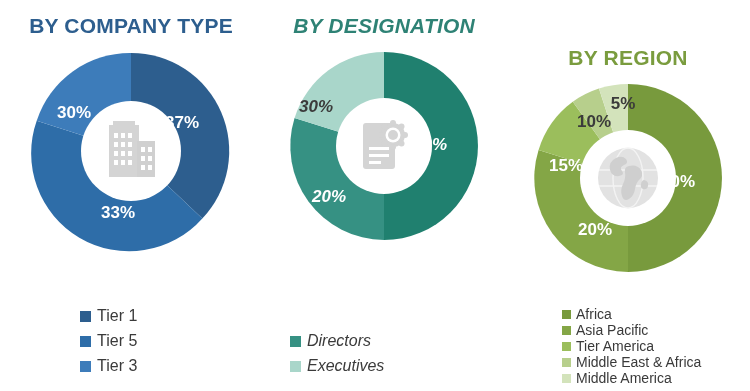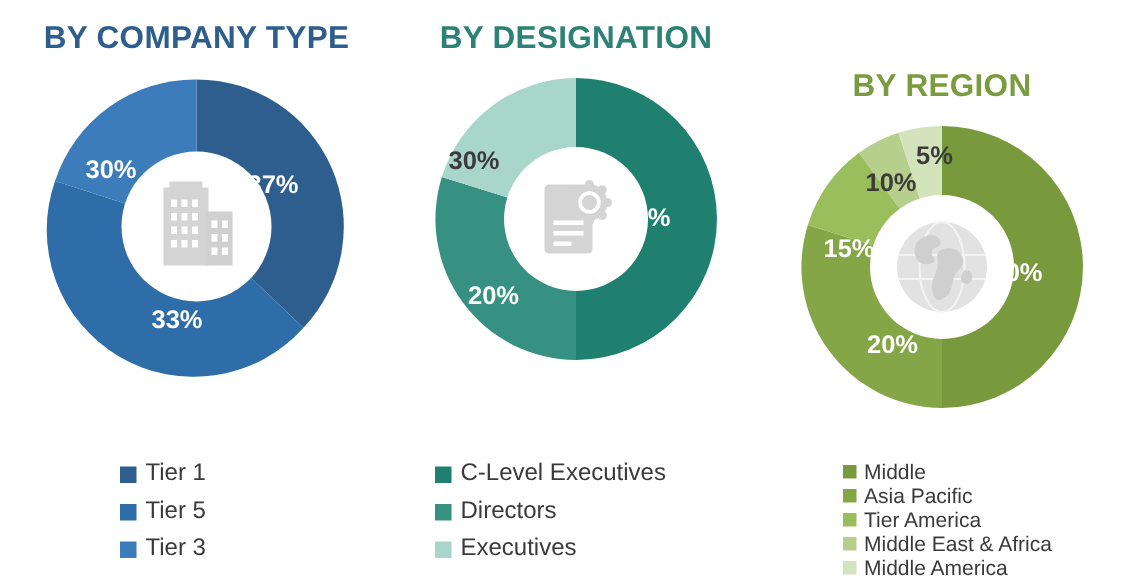--- a/index.html
+++ b/index.html
@@ -18,21 +18,21 @@
     position: relative;
     width: 750px;
     height: 299px;
   }
   .panel {
     position: absolute;
     top: 0;
     height: 391px;
   }
   #panel-company { left: 0px;   width: 262px; }
-  #panel-design  { left: 262px; width: 244px; }
+  #panel-design  { left: 262px; width: 244px; font-style: italic; }
   #panel-region  { left: 506px; width: 244px; }
 
   .panel-title {
     text-align: center;
     font-size: 21px;
     font-weight: bold;
     letter-spacing: 0.2px;
     padding-top: 14px;
     white-space: nowrap;
   }
@@ -205,24 +205,20 @@
             <circle cx="27.5" cy="9.5" r="3"></circle>
           </g>
           <circle cx="36" cy="18" r="7.5" fill="#ffffff"></circle>
           <circle cx="36" cy="18" r="5" fill="#d4d4d4"></circle>
         </svg>
       </div>
     </div>
 
     <div class="legend" id="legend-design">
       <div class="legend-row">
-        <span class="legend-swatch" style="background:#20806F"></span>
-        <span class="legend-label">C-Level Executives</span>
-      </div>
-      <div class="legend-row">
         <span class="legend-swatch" style="background:#369183"></span>
         <span class="legend-label">Directors</span>
       </div>
       <div class="legend-row">
         <span class="legend-swatch" style="background:#A9D6CA"></span>
         <span class="legend-label">Executives</span>
       </div>
     </div>
   </div>
 
@@ -258,21 +254,21 @@
           <path d="M 20 12 q 6 -3 10 1 q 3 4 -2 6 q -5 2 -2 6 q 3 4 -3 5 q -7 1 -9 -6 q -2 -8 6 -12 Z" fill="#cfcfcf"></path>
           <path d="M 33 20 q 8 -2 12 4 q 3 6 -2 10 q -3 3 -4 9 q -1 7 -6 10 q -5 3 -7 -3 q -2 -6 1 -12 q 3 -6 2 -12 q -1 -5 4 -6 Z" fill="#cfcfcf"></path>
           <path d="M 48 34 q 5 1 4 6 q -1 4 -5 3 q -3 -1 -2 -5 q 1 -4 3 -4 Z" fill="#cfcfcf"></path>
         </svg>
       </div>
     </div>
 
     <div class="legend" id="legend-region">
       <div class="legend-row">
         <span class="legend-swatch" style="background:#789A3D"></span>
-        <span class="legend-label">Middle</span>
+        <span class="legend-label">Africa</span>
       </div>
       <div class="legend-row">
         <span class="legend-swatch" style="background:#84A646"></span>
         <span class="legend-label">Asia Pacific</span>
       </div>
       <div class="legend-row">
         <span class="legend-swatch" style="background:#9BBE5C"></span>
         <span class="legend-label">Tier America</span>
       </div>
       <div class="legend-row">

